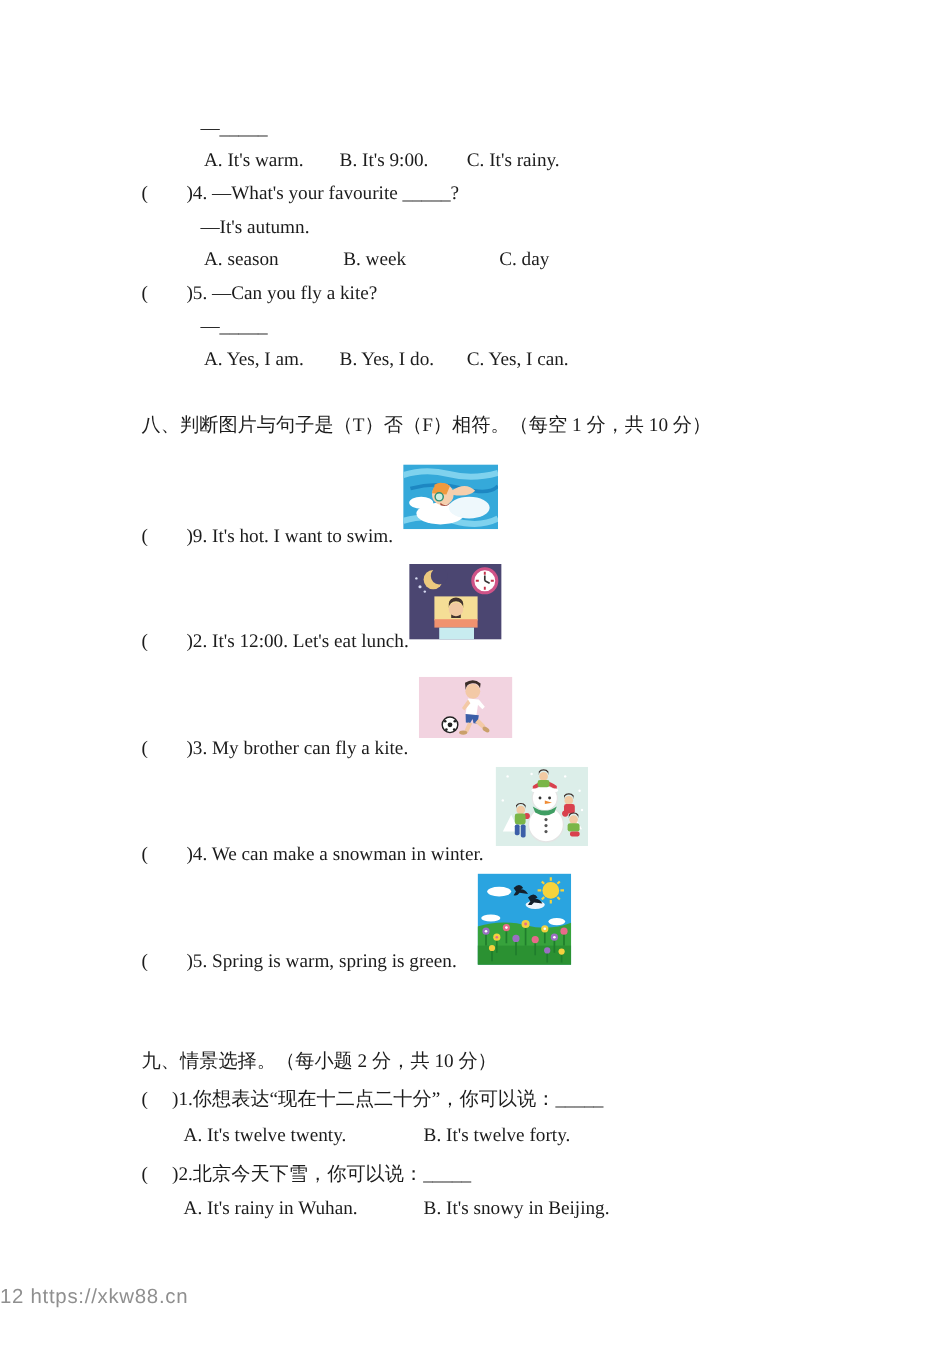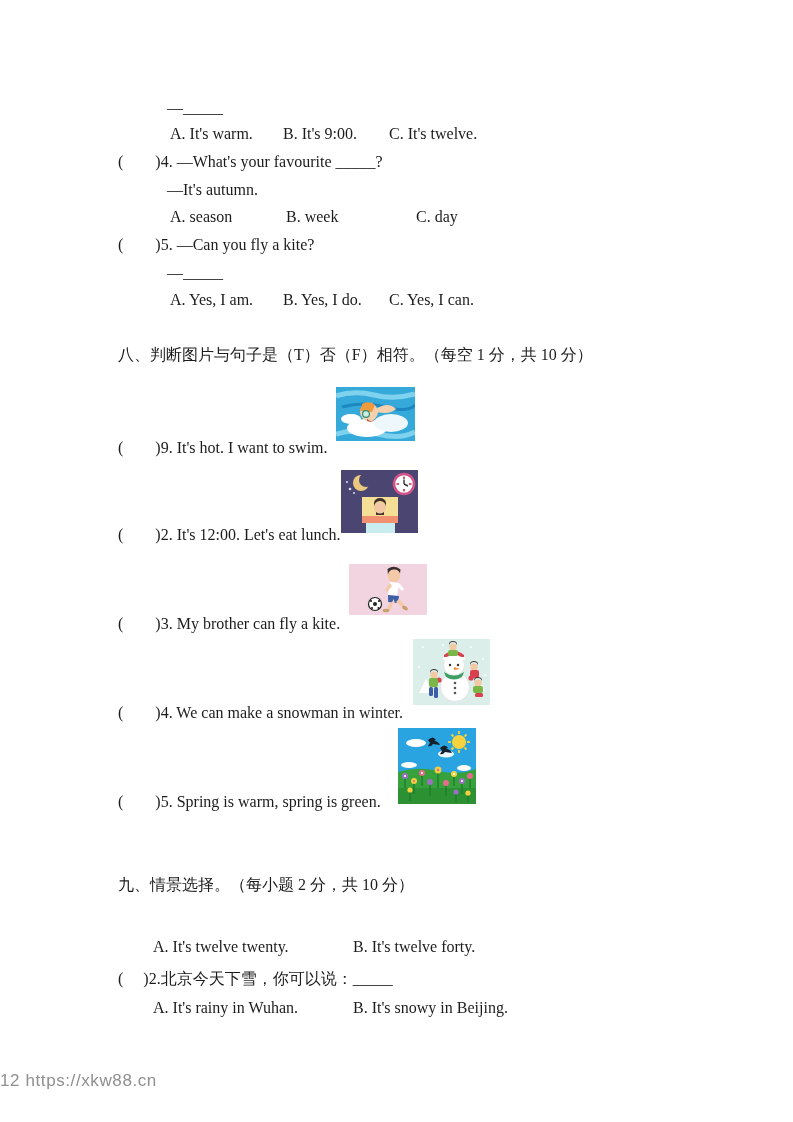--- a/index.html
+++ b/index.html
@@ -24,21 +24,21 @@
   #footer span{white-space:pre;}
 </style>
 </head>
 <body>
 
 <div id="page">
 
   <div class="line" style="left:167px;top:98px">—_____</div>
   <div class="line" style="left:170px;top:124px">A. It's warm.</div>
   <div class="line" style="left:283px;top:124px">B. It's 9:00.</div>
-  <div class="line" style="left:389px;top:124px">C. It's twelve.</div>
+  <div class="line" style="left:389px;top:124px">C. It's rainy.</div>
 
   <div class="line" style="left:118px;top:152px">(        )4. —What's your favourite _____?</div>
   <div class="line" style="left:167px;top:180px">—It's autumn.</div>
   <div class="line" style="left:170px;top:207px">A. season</div>
   <div class="line" style="left:286px;top:207px">B. week</div>
   <div class="line" style="left:416px;top:207px">C. day</div>
 
   <div class="line" style="left:118px;top:235px">(        )5. —Can you fly a kite?</div>
   <div class="line" style="left:167px;top:263px">—_____</div>
   <div class="line" style="left:170px;top:290px">A. Yes, I am.</div>
@@ -209,20 +209,21 @@
         <circle cx="24" cy="45" r="1.1" fill="#ffffff"></circle>
       <circle cx="40" cy="42" r="1.2" fill="#e86a8a"></circle>
         <circle cx="56" cy="46" r="1.1" fill="#ffffff"></circle>
       <circle cx="64" cy="53" r="1.1" fill="#ffffff"></circle>
         <circle cx="16" cy="53" r="1.1" fill="#e86a8a"></circle>
     </g>
   </svg>
   <div class="line" style="left:118px;top:792px">(        )5. Spring is warm, spring is green.</div>
 
   <div class="title" style="left:118px;top:874px">九、情景选择。（每小题 2 分，共 10 分）</div>
+  <div class="line" style="left:118px;top:907px">(     )1.你想表达“现在十二点二十分”，你可以说：_____</div>
   <div class="line" style="left:153px;top:937px">A. It's twelve twenty.</div>
   <div class="line" style="left:353px;top:937px">B. It's twelve forty.</div>
   <div class="line" style="left:118px;top:969px">(     )2.北京今天下雪，你可以说：_____</div>
   <div class="line" style="left:153px;top:998px">A. It's rainy in Wuhan.</div>
   <div class="line" style="left:353px;top:998px">B. It's snowy in Beijing.</div>
 
   <div id="footer"><span>12</span><span> </span><span>https://xkw88.cn</span></div>
 
 </div>
 

